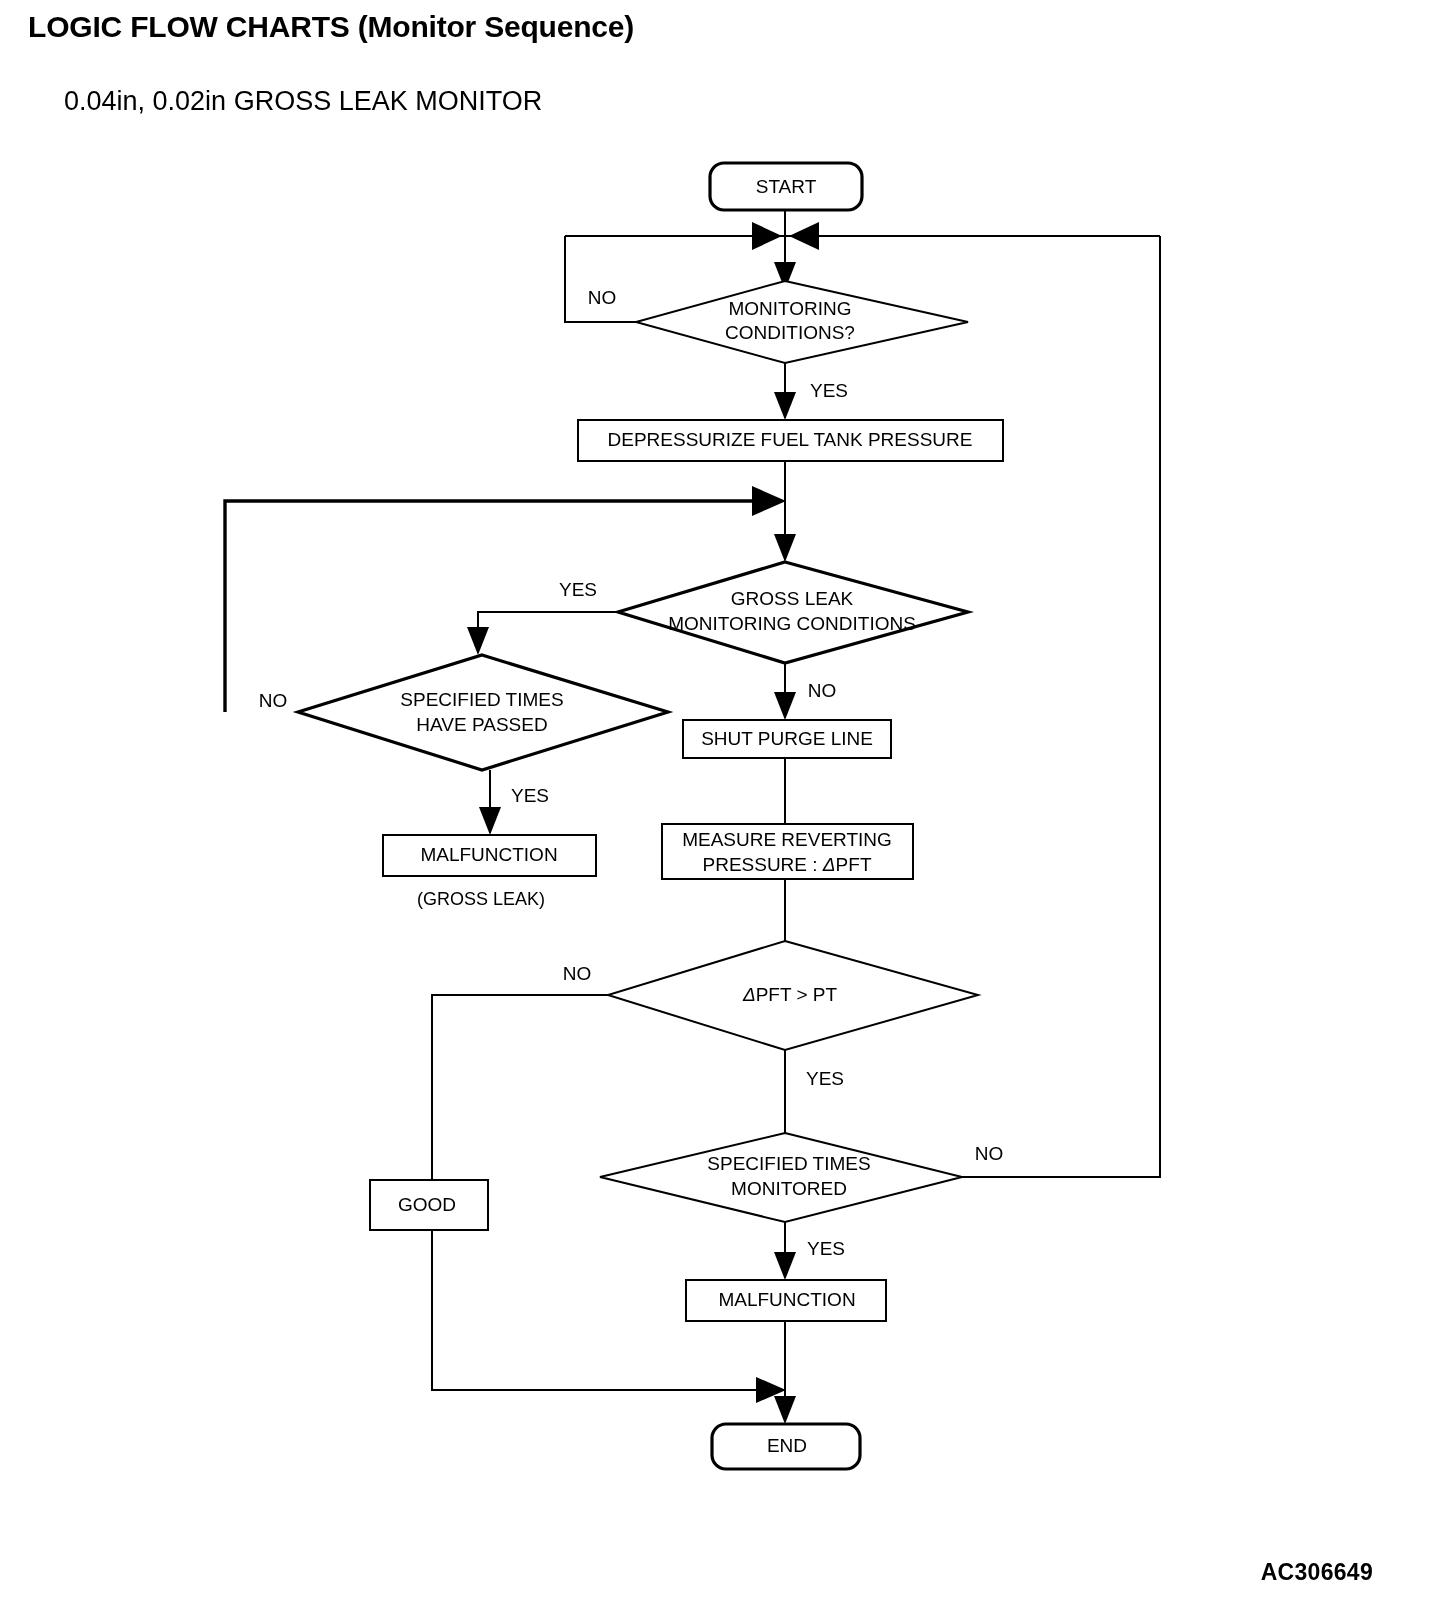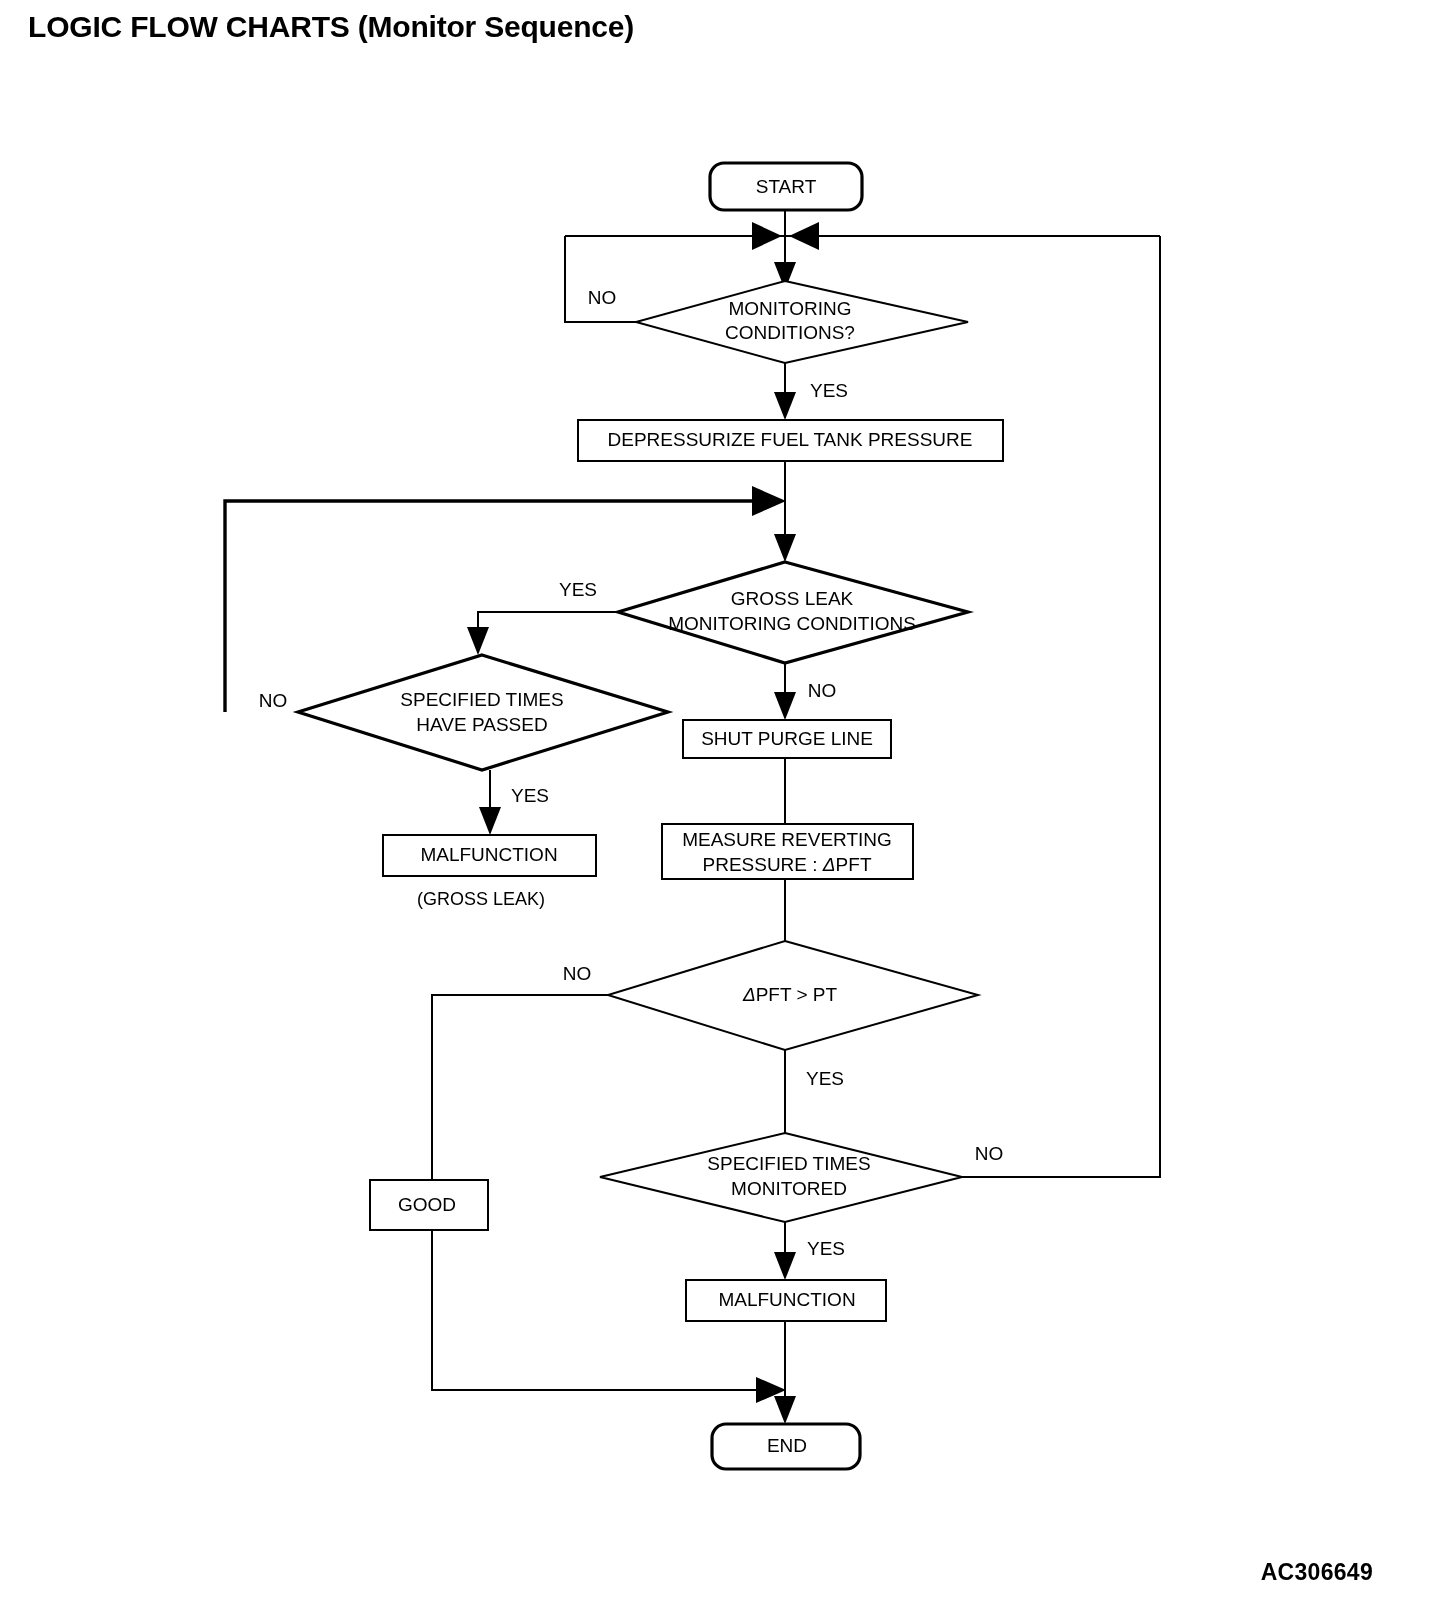--- a/index.html
+++ b/index.html
@@ -91,20 +91,21 @@
     stroke: none;
   }
   .ital { font-style: italic; }
 </style>
 </head>
 <body>
 
 <div id="page">
 
   <div class="title">LOGIC FLOW CHARTS (Monitor Sequence)</div>
+  <div class="subtitle">0.04in, 0.02in GROSS LEAK MONITOR</div>
 
   <svg id="flow" viewBox="0 0 1456 1608">
 
     <line class="conn" x1="785" y1="210" x2="785" y2="236"></line>
 
     <line class="conn" x1="565" y1="236" x2="1160" y2="236"></line>
 
     <polygon class="ahead" points="782,236 752,222 752,250"></polygon>
 
     <polygon class="ahead" points="789,236 819,222 819,250"></polygon>

